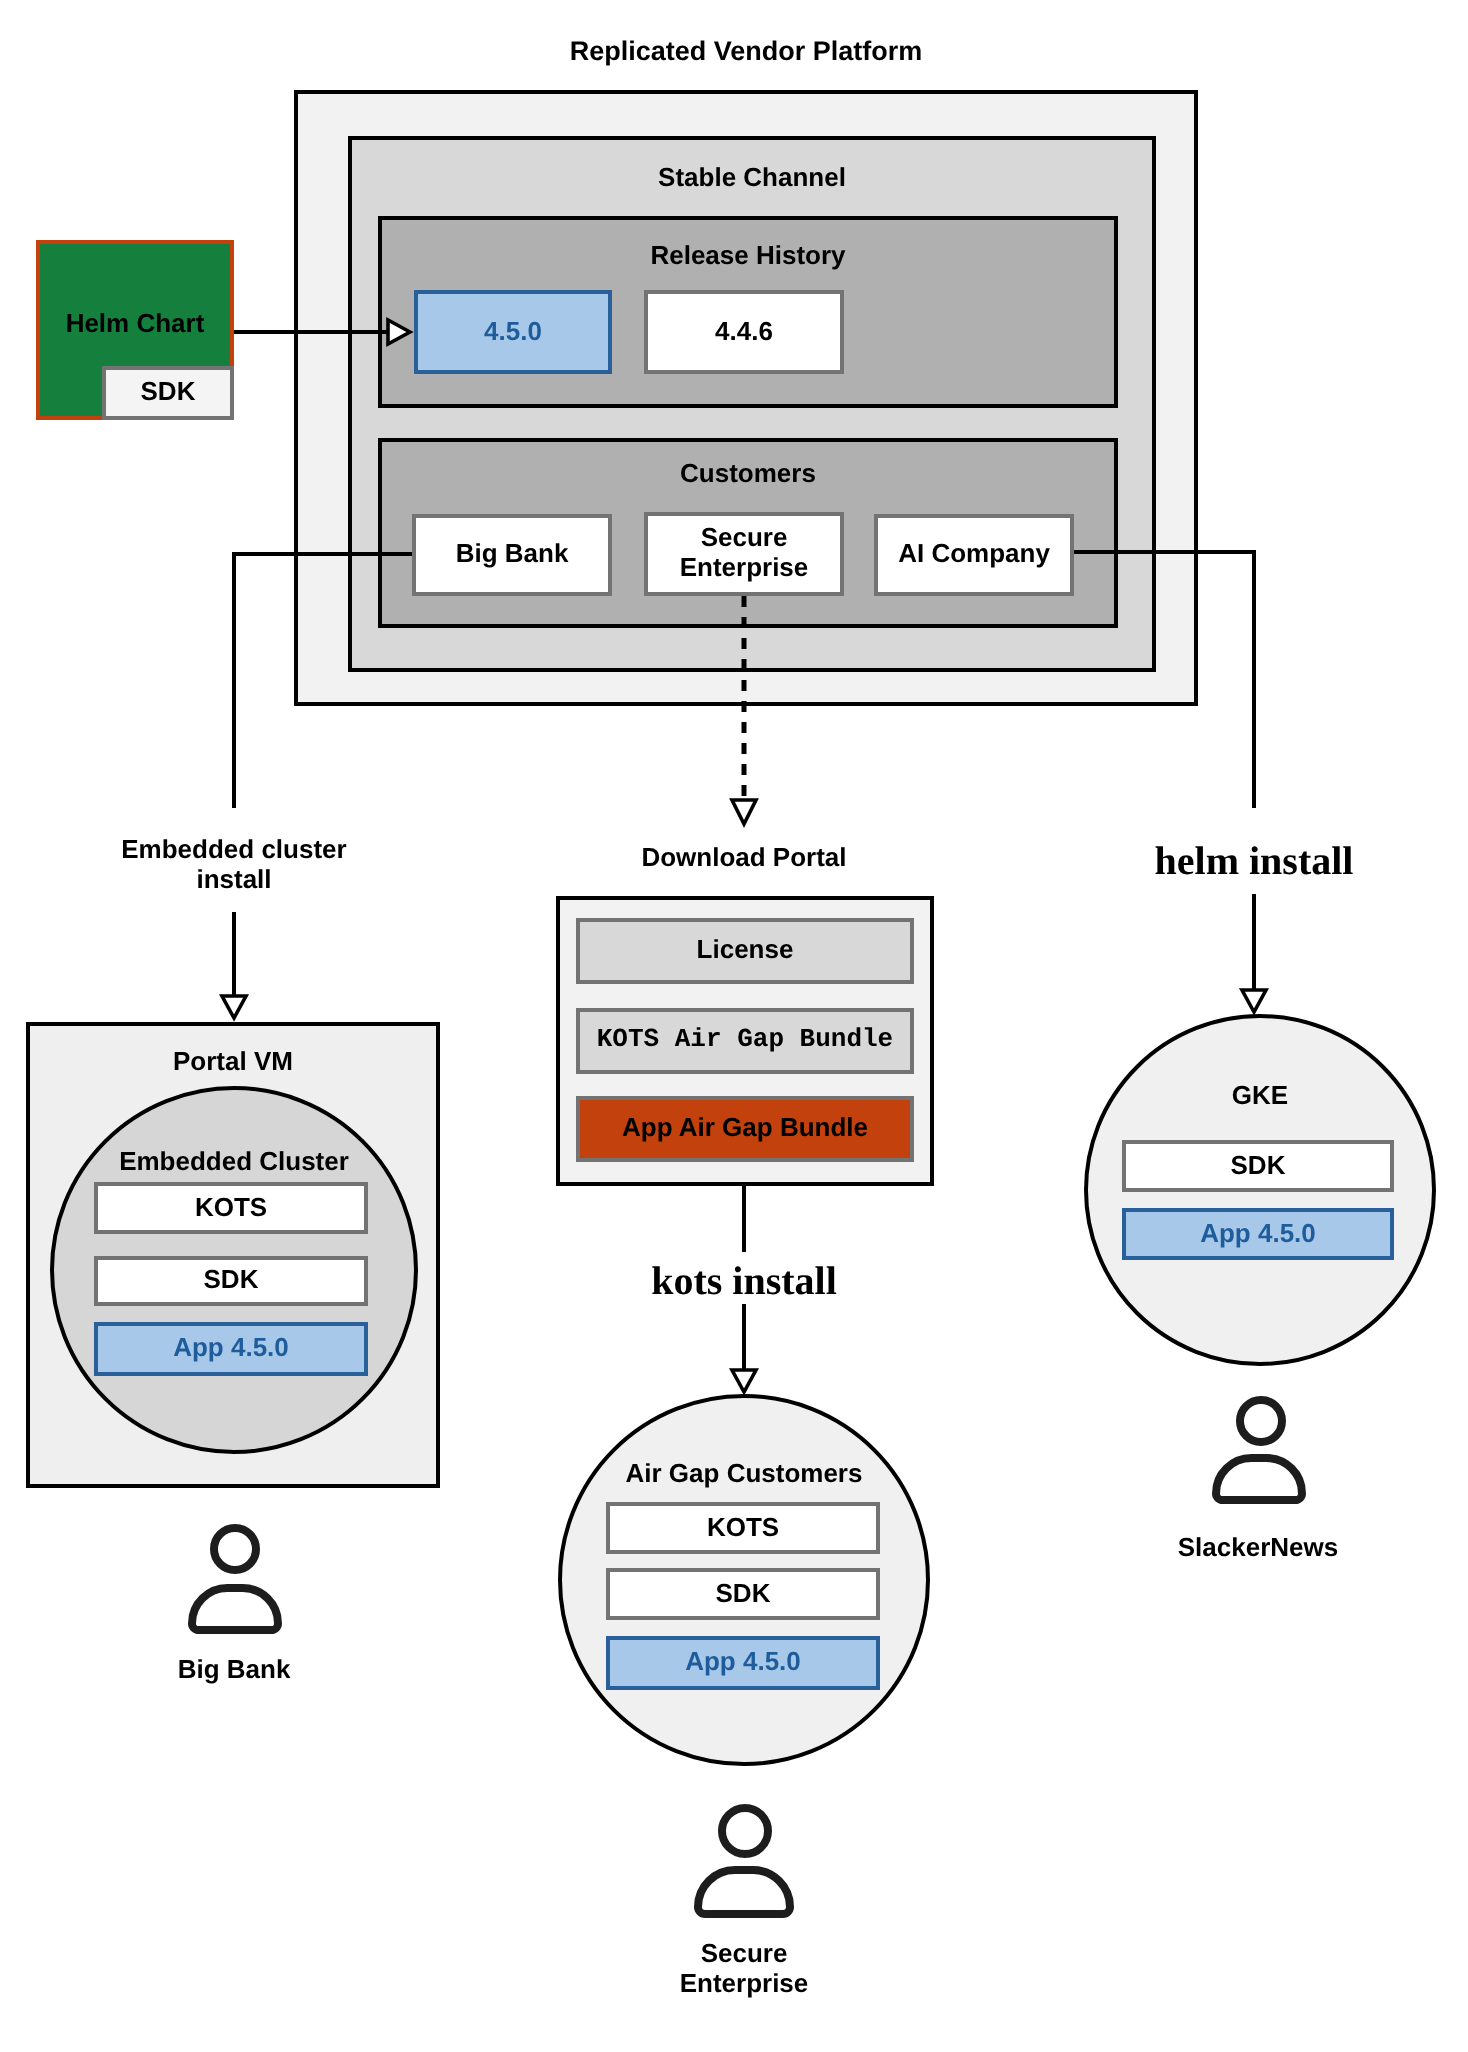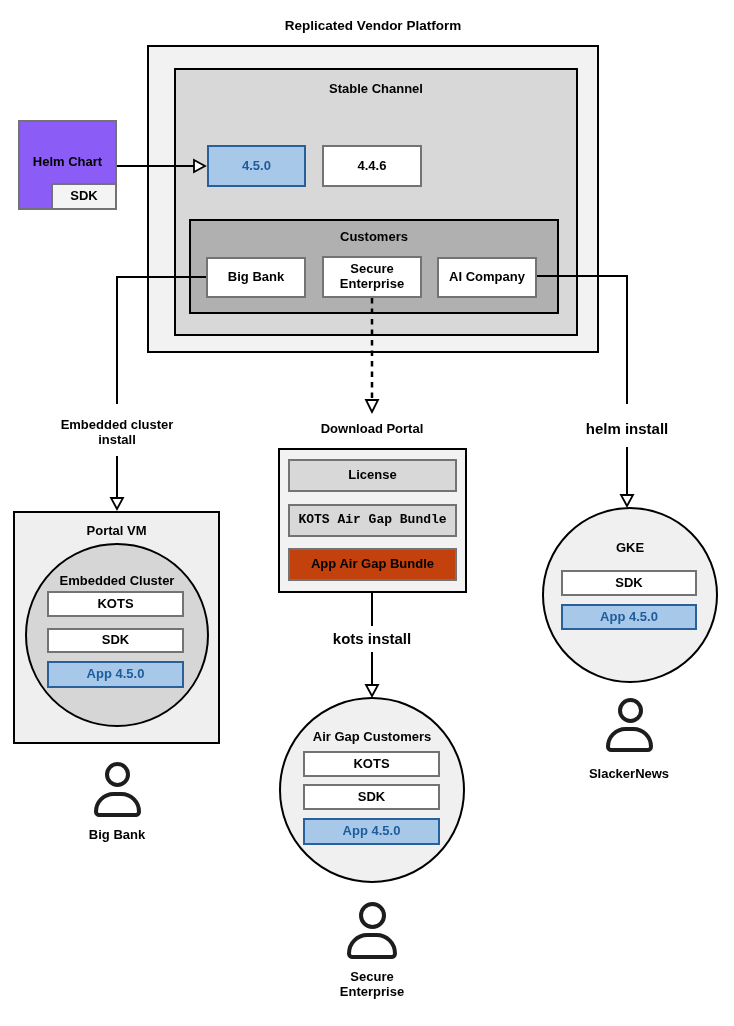--- a/index.html
+++ b/index.html
@@ -14,49 +14,52 @@
     overflow:hidden;
   }
   .abs{position:absolute;box-sizing:border-box;}
   .box{border:2px solid #737373;display:flex;align-items:center;justify-content:center;text-align:center;line-height:1.15;}
   .white{background:#ffffff;}
   .hl{background:var(--hl-fill);border:2px solid var(--hl-border);color:var(--hl-text);}
   .circle{border:2px solid #000;border-radius:50%;}
   .toplbl{position:absolute;left:0;right:0;text-align:center;}
   .ctr{text-align:center;line-height:1.17;}
   .preline{white-space:pre-line;}
-  .mono{font-family:Liberation Sans, sans-serif;font-size:15px;font-weight:bold;letter-spacing:0px;}
+  .mono{font-family:Liberation Serif, serif;font-size:20px;font-weight:bold;letter-spacing:0px;}
   .head{border:4px solid #1d1d1d;border-radius:50%;background:#fff;}
   .pbody{border:4px solid #1d1d1d;border-radius:26px 26px 7px 7px;background:#fff;}
   svg.lines{position:absolute;left:0;top:0;pointer-events:none;}
 </style>
 </head>
 <body>
 
 <div class="canvas">
 
   <div class="abs ctr" style="left:147px;top:18px;width:452px;font-size:13.5px;">Replicated Vendor Platform</div>
 
   <div class="abs" style="left:147px;top:45px;width:452px;height:308px;background:#f2f2f2;border:2px solid #000;"></div>
 
   <div class="abs" style="left:174px;top:68px;width:404px;height:268px;background:#d8d8d8;border:2px solid #000;">
     <div class="toplbl" style="top:11px;">Stable Channel</div>
   </div>
 
+  <div class="abs" style="left:189px;top:108px;width:370px;height:96px;background:#b0b0b0;border:2px solid #000;">
+    <div class="toplbl" style="top:10px;">Release History</div>
+  </div>
   <div class="abs box hl" style="left:207px;top:145px;width:99px;height:42px;">4.5.0</div>
   <div class="abs box white" style="left:322px;top:145px;width:100px;height:42px;">4.4.6</div>
 
   <div class="abs" style="left:189px;top:219px;width:370px;height:95px;background:#b0b0b0;border:2px solid #000;">
     <div class="toplbl" style="top:8px;">Customers</div>
   </div>
   <div class="abs box white" style="left:206px;top:257px;width:100px;height:41px;">Big Bank</div>
   <div class="abs box white" style="left:322px;top:256px;width:100px;height:42px;padding:0 8px;">Secure Enterprise</div>
   <div class="abs box white" style="left:437px;top:257px;width:100px;height:41px;">AI Company</div>
 
-  <div class="abs" style="left:18px;top:120px;width:99px;height:90px;background:#8b5cf6;border:2px solid #737373;">
+  <div class="abs" style="left:18px;top:120px;width:99px;height:90px;background:#15803d;border:2px solid #c2410c;">
     <div class="toplbl" style="top:32px;">Helm Chart</div>
   </div>
   <div class="abs box" style="left:51px;top:183px;width:66px;height:27px;background:#f4f4f4;">SDK</div>
 
   <div class="abs ctr preline" style="left:47px;top:417px;width:140px;">Embedded cluster
 install</div>
 
   <div class="abs" style="left:13px;top:511px;width:207px;height:233px;background:#efefef;border:2px solid #000;">
     <div class="toplbl" style="top:10px;">Portal VM</div>
   </div>

